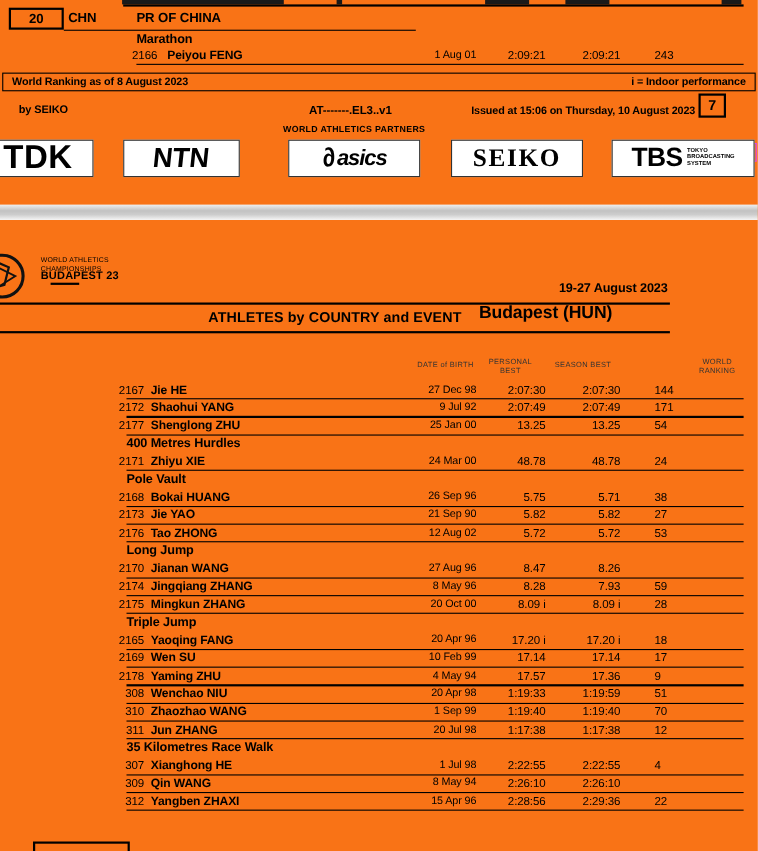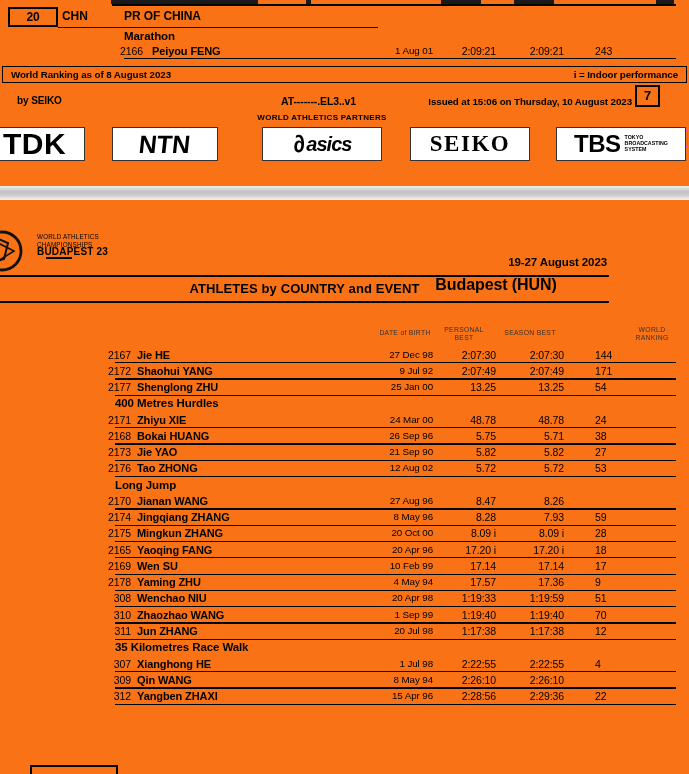--- a/index.html
+++ b/index.html
@@ -239,20 +239,23 @@
       <div class="trow">
         <span class="c-bib">2171</span>
         <span class="c-name">Zhiyu XIE</span>
         <span class="c-dob">24 Mar 00</span>
         <span class="c-pb">48.78</span>
         <span class="c-sb">48.78</span>
         <span class="c-wr">24</span>
         <div class="rowline"></div>
       </div>
       <div class="trow">
+        <span class="c-event">Pole Vault</span>
+      </div>
+      <div class="trow">
         <span class="c-bib">2168</span>
         <span class="c-name">Bokai HUANG</span>
         <span class="c-dob">26 Sep 96</span>
         <span class="c-pb">5.75</span>
         <span class="c-sb">5.71</span>
         <span class="c-wr">38</span>
         <div class="rowline"></div>
       </div>
       <div class="trow">
         <span class="c-bib">2173</span>
@@ -296,20 +299,23 @@
       <div class="trow">
         <span class="c-bib">2175</span>
         <span class="c-name">Mingkun ZHANG</span>
         <span class="c-dob">20 Oct 00</span>
         <span class="c-pb">8.09 i</span>
         <span class="c-sb">8.09 i</span>
         <span class="c-wr">28</span>
         <div class="rowline"></div>
       </div>
       <div class="trow">
+        <span class="c-event">Triple Jump</span>
+      </div>
+      <div class="trow">
         <span class="c-bib">2165</span>
         <span class="c-name">Yaoqing FANG</span>
         <span class="c-dob">20 Apr 96</span>
         <span class="c-pb">17.20 i</span>
         <span class="c-sb">17.20 i</span>
         <span class="c-wr">18</span>
         <div class="rowline"></div>
       </div>
       <div class="trow">
         <span class="c-bib">2169</span>

